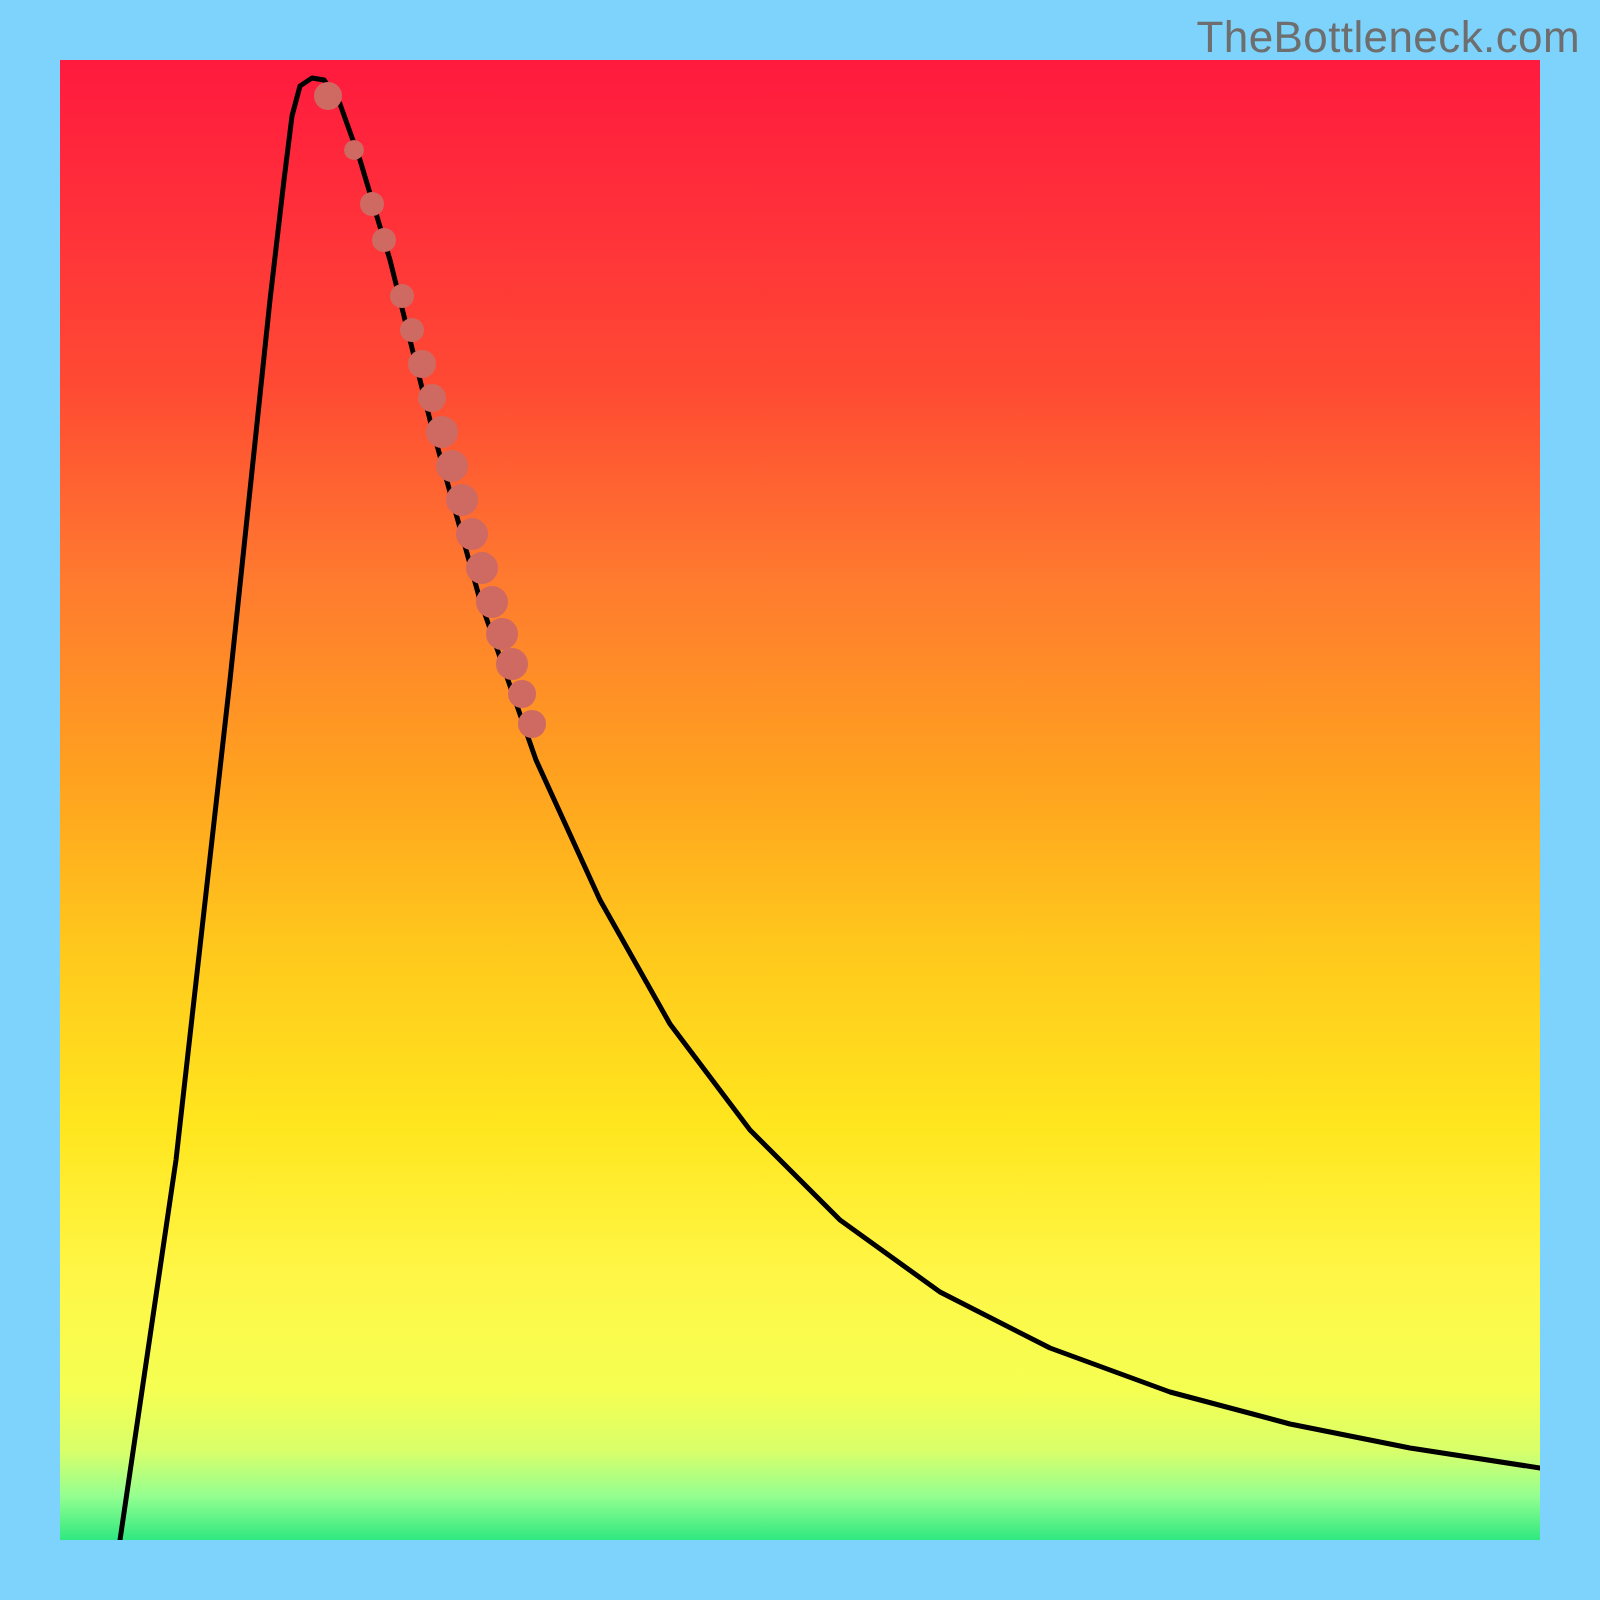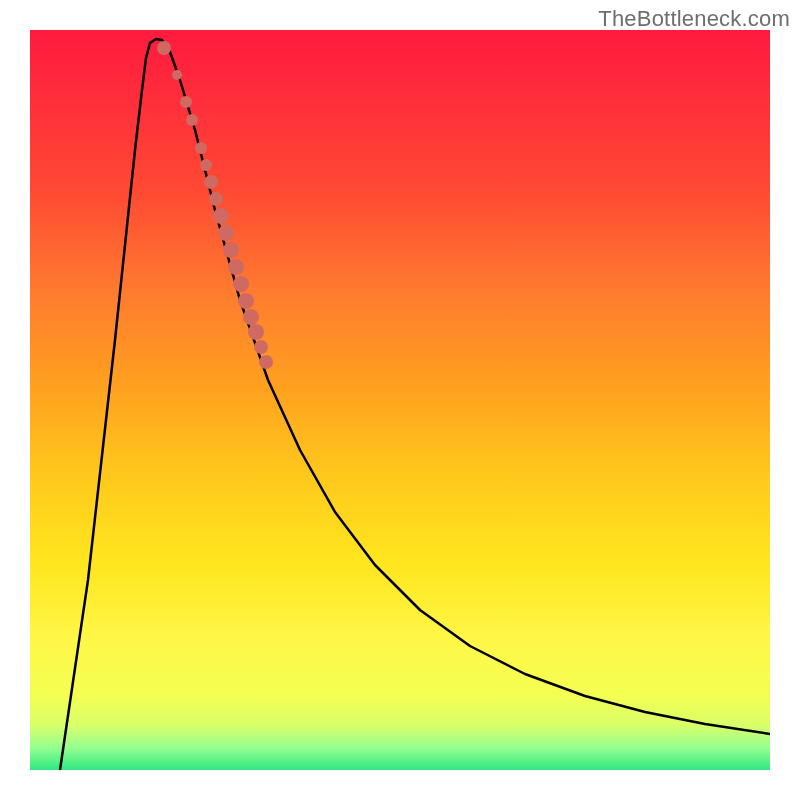--- a/index.html
+++ b/index.html
@@ -8,21 +8,21 @@
     width: 800px;
     height: 800px;
     overflow: hidden;
     background: #000;
     font-family: Arial, Helvetica, sans-serif;
   }
   .frame {
     position: relative;
     width: 800px;
     height: 800px;
-    background: #ffffff;
+    background: #7dd3fc;
   }
   .plot-area {
     position: absolute;
     left: 30px;
     top: 30px;
     width: 740px;
     height: 740px;
     overflow: hidden;
   }
   .gradient-bg {

